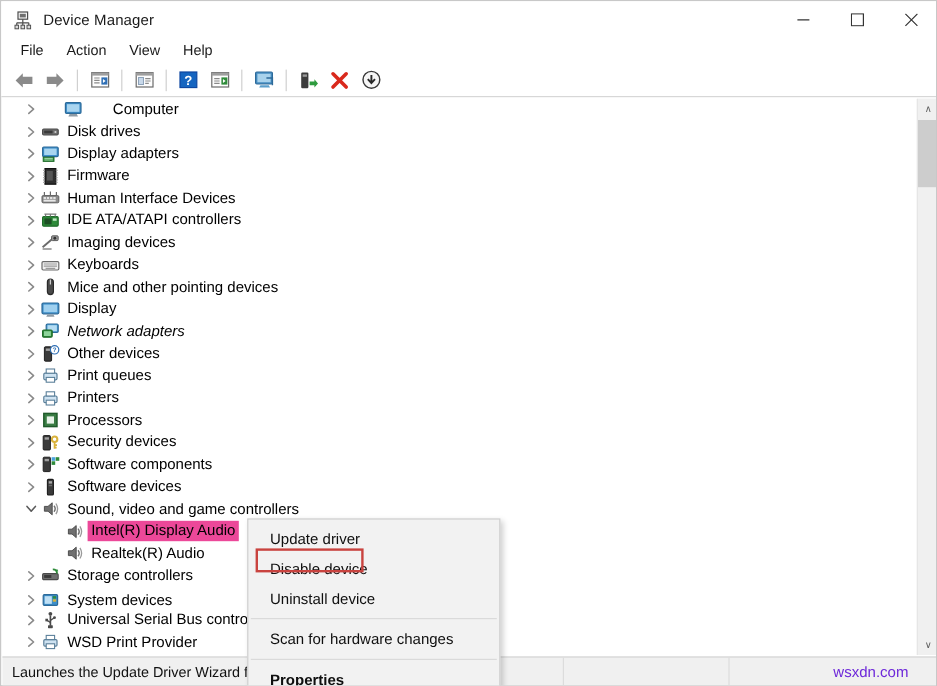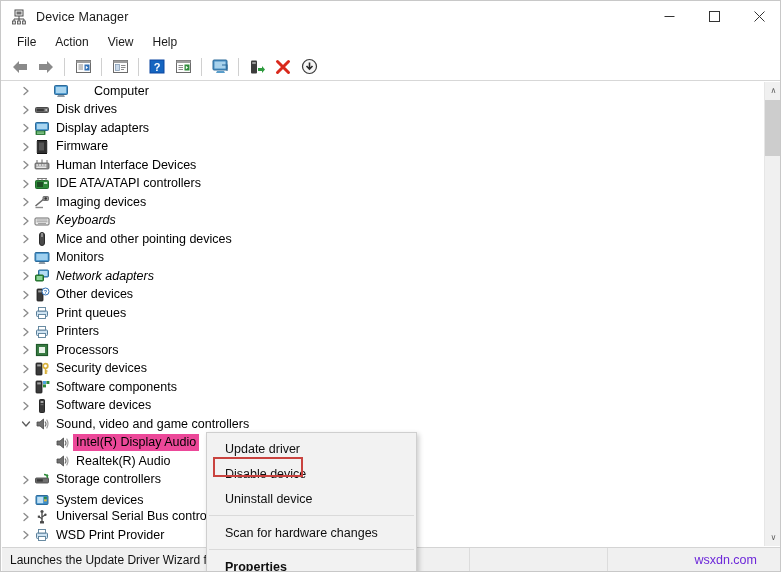--- a/index.html
+++ b/index.html
@@ -500,21 +500,21 @@
           <span class="devicon">
             <svg width="16" height="16" viewBox="0 0 16 16">
               <path d="M1.5 12 L11 4" stroke="#6a6a6a" stroke-width="1.6"></path>
               <rect x="9" y="2.5" width="5.5" height="4" rx="0.8" fill="#9a9a9a" stroke="#5a5a5a" stroke-width="0.8"></rect>
               <circle cx="11.7" cy="4.5" r="1.2" fill="#333"></circle>
               <path d="M1.5 13.5 H9" stroke="#8a8a8a" stroke-width="1.4"></path>
             </svg>
           </span>
           <span class="rowlabel">Imaging devices</span>
         </div>
-        <div class="row" style="padding-left: 16px; font-style: italic;">
+        <div class="row" style="padding-left: 16px;">
           <span class="chev">
             <svg width="10" height="10" viewBox="0 0 10 10">
               <path d="M3 1.5 L7 5 L3 8.5" stroke="#8a8a8a" stroke-width="1.3" fill="none" stroke-linecap="round" stroke-linejoin="round"></path>
             </svg>
           </span>
           <span class="devicon">
             <svg width="16" height="16" viewBox="0 0 16 16">
               <rect x="1" y="5" width="14" height="7" rx="1" fill="#f0f0f0" stroke="#6a6a6a" stroke-width="1"></rect>
               <path d="M2.5 7 H13.5 M2.5 8.8 H13.5 M4 10.6 H12" stroke="#9a9a9a" stroke-width="1"></path>
             </svg>
@@ -541,21 +541,21 @@
               <path d="M3 1.5 L7 5 L3 8.5" stroke="#8a8a8a" stroke-width="1.3" fill="none" stroke-linecap="round" stroke-linejoin="round"></path>
             </svg>
           </span>
           <span class="devicon">
             <svg width="16" height="16" viewBox="0 0 16 16">
               <rect x="1" y="2.5" width="14" height="9" rx="1" fill="#3d8ec9" stroke="#2d6a99" stroke-width="1"></rect>
               <rect x="2.3" y="3.8" width="11.4" height="6.4" fill="#9fd0ef"></rect>
               <path d="M5.5 12 H10.5 L11.5 14 H4.5 Z" fill="#8f9ba5"></path>
             </svg>
           </span>
-          <span class="rowlabel">Monitors</span>
+          <span class="rowlabel">Display</span>
         </div>
         <div class="row" style="padding-left: 16px; font-style: italic;">
           <span class="chev">
             <svg width="10" height="10" viewBox="0 0 10 10">
               <path d="M3 1.5 L7 5 L3 8.5" stroke="#8a8a8a" stroke-width="1.3" fill="none" stroke-linecap="round" stroke-linejoin="round"></path>
             </svg>
           </span>
           <span class="devicon">
             <svg width="16" height="16" viewBox="0 0 16 16">
               <rect x="4.5" y="2" width="10" height="7" rx="1" fill="#4a9fd4" stroke="#2d6a99" stroke-width="1"></rect>

